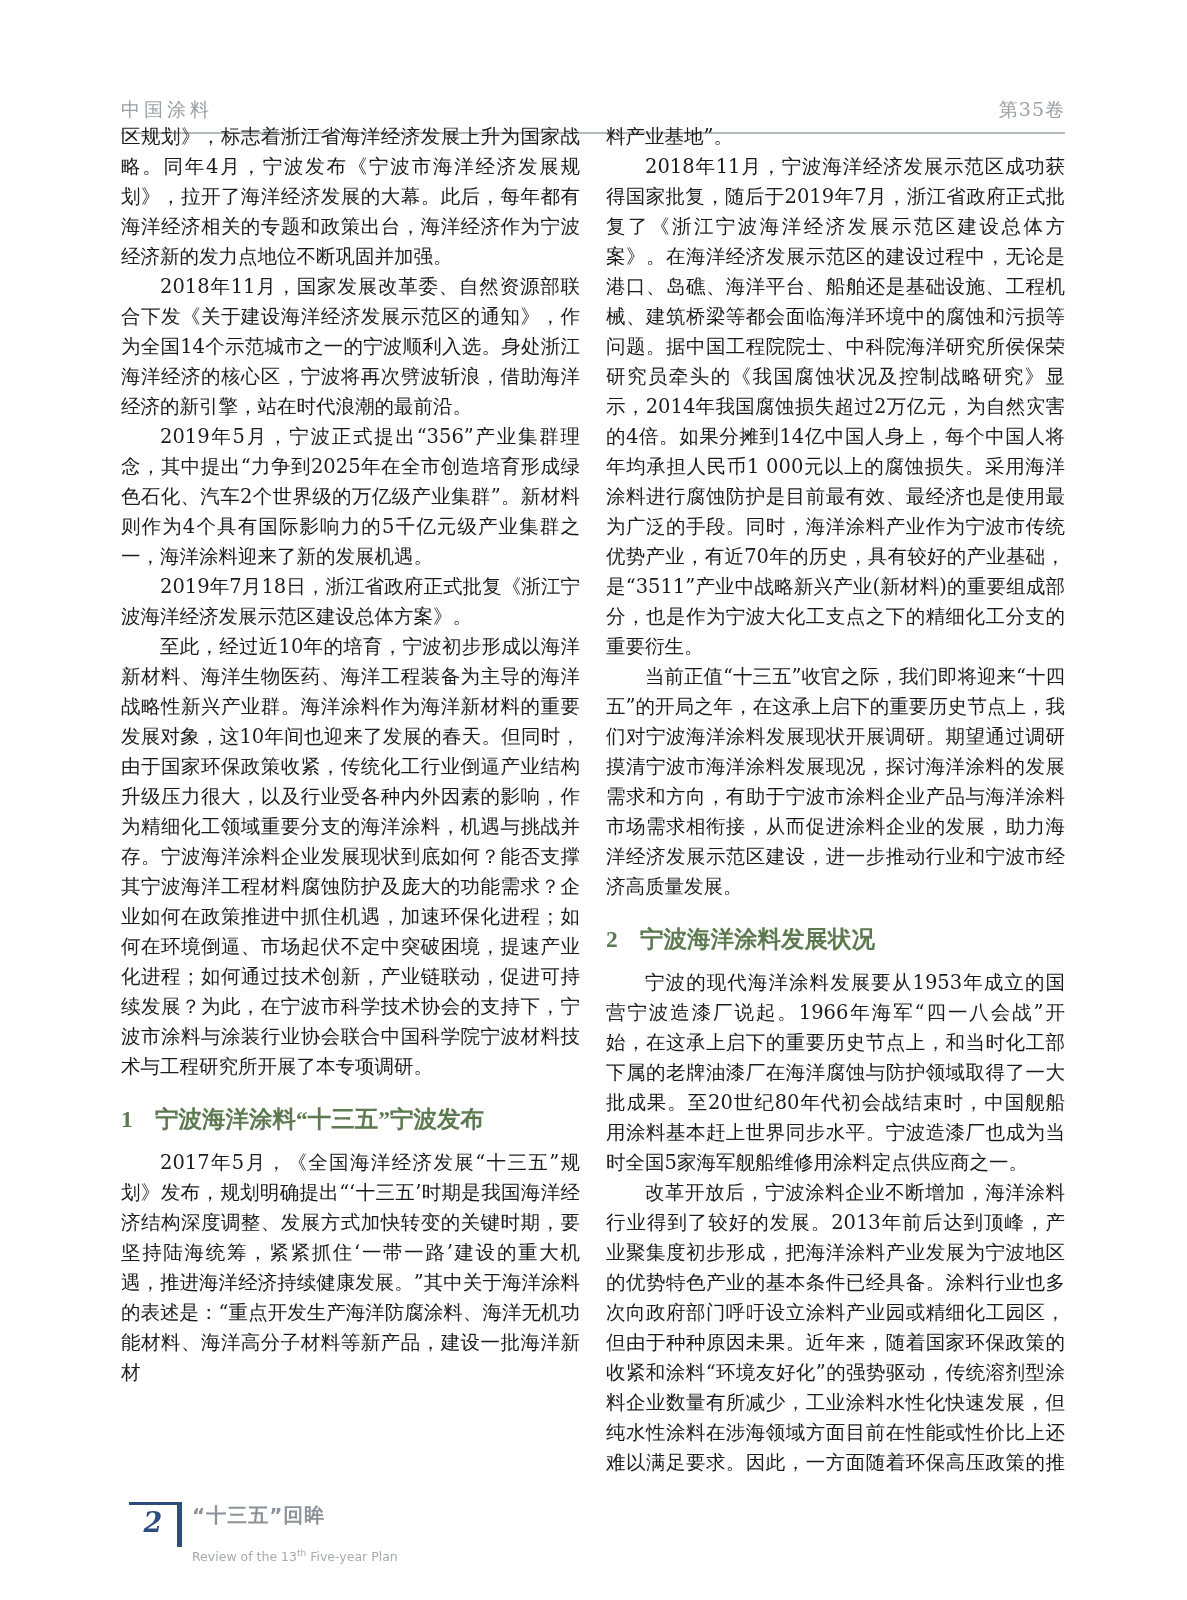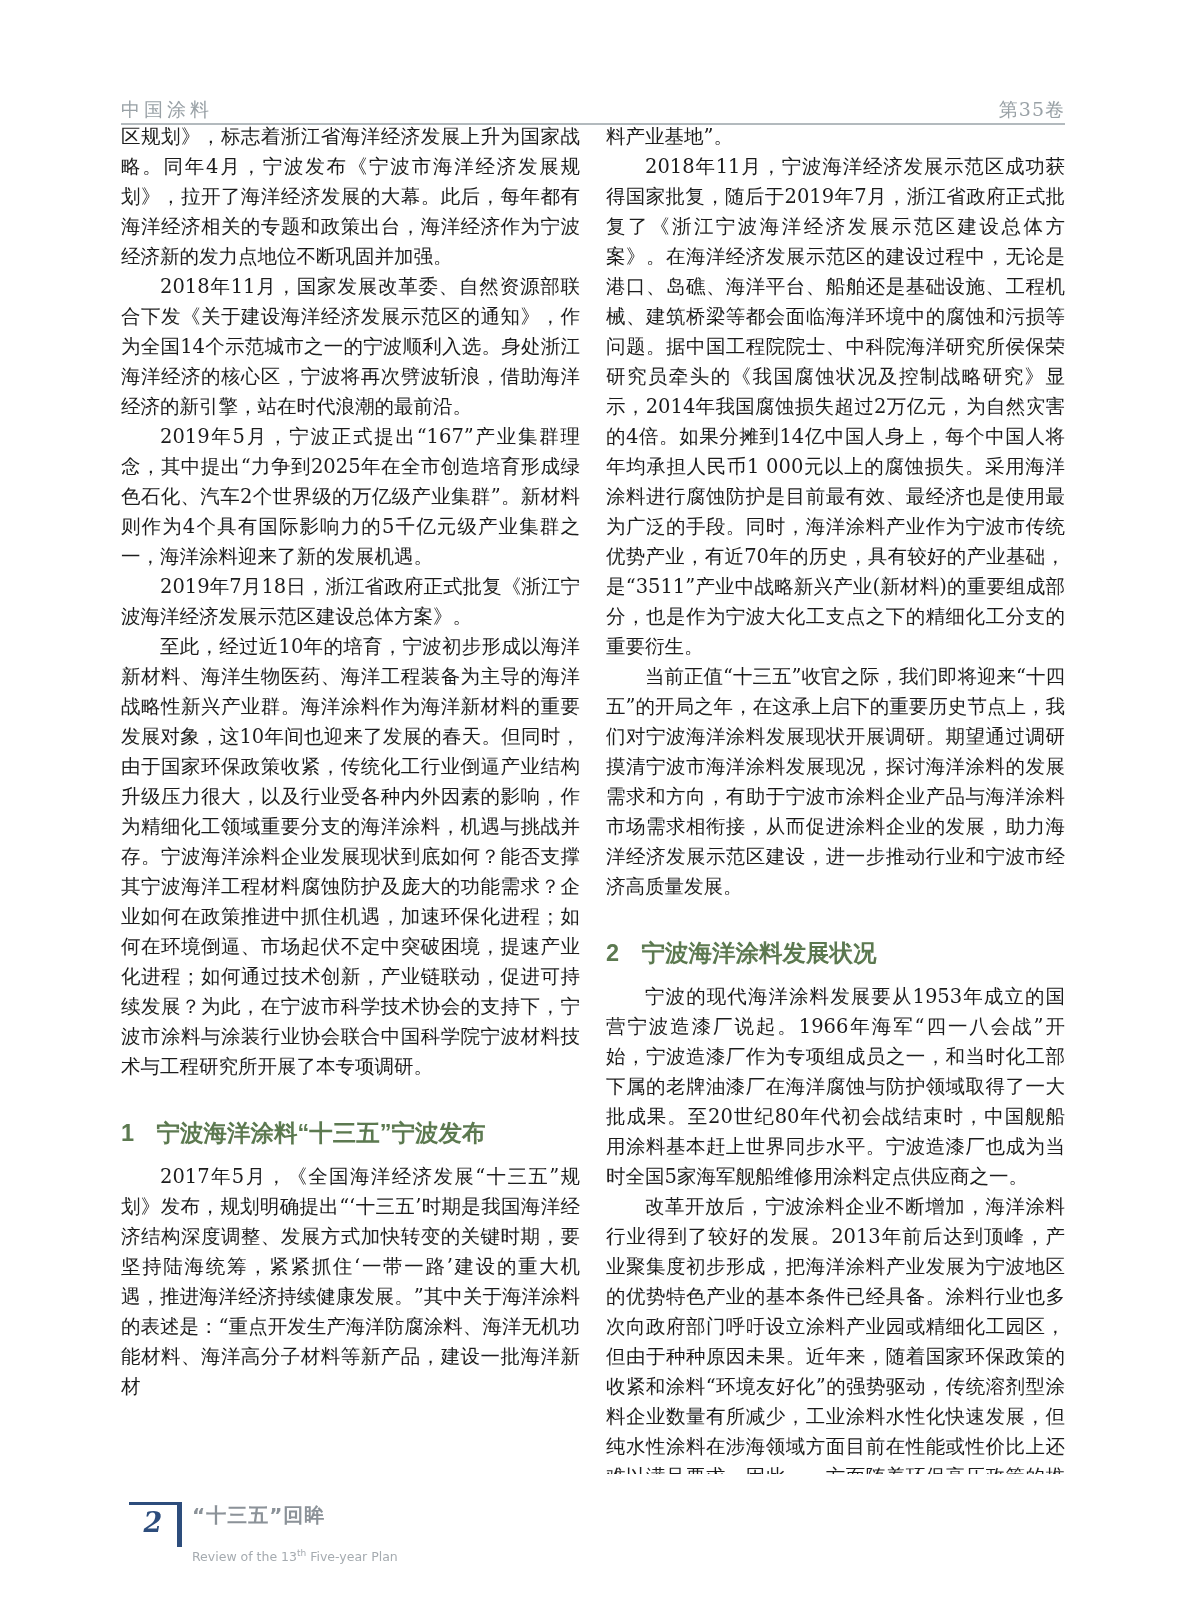--- a/index.html
+++ b/index.html
@@ -7,21 +7,21 @@
     position:relative;
     width:1187px;height:1600px;
     background:#ffffff;
     overflow:hidden;
     font-family:"DejaVu Serif","Liberation Serif",serif;
   }
   
   .header{
     position:absolute;top:80px;left:121px;width:944px;
     display:flex;justify-content:space-between;align-items:flex-end;
-    padding-bottom:0;
+    padding-bottom:9px;
     border-bottom:2px solid #b3babe;
     color:#99a1a6;
     font-size:19px;
     font-family:"DejaVu Serif","Liberation Serif",serif;
   }
   .header .journal{letter-spacing:4px;}
   .header .volume{letter-spacing:1px;margin-top:17px;}
   
   .content{
     position:absolute;top:122px;left:121px;width:944px;
@@ -30,22 +30,22 @@
   .col{
     width:459px;height:1352px;overflow:hidden;
     color:#1c1c1c;
     font-size:19.5px;line-height:30px;
     text-align:justify;
     text-justify:inter-ideograph;
   }
   .col p{margin:0;text-indent:2em;}
   .col p.noindent{text-indent:0;}
   .sec{
-    margin:35px 0 13px 0;
-    font-family:Liberation Sans, sans-serif;
+    margin:21px 0 13px 0;
+    font-family:Liberation Serif, serif;
     font-size:23.5px;line-height:32px;
     font-weight:bold;
     color:#5c7950;
     text-indent:0;
   }
   .sec .sec-num{margin-right:0.95em;}
   
   .footer{
     position:absolute;left:129px;top:1502px;
     display:flex;align-items:flex-start;
@@ -84,33 +84,33 @@
   <div class="header">
     <span class="journal">中国涂料</span>
     <span class="volume">第35卷</span>
   </div>
 
   <div class="content">
 
     <div class="col">
       <p class="noindent">区规划》，标志着浙江省海洋经济发展上升为国家战略。同年4月，宁波发布《宁波市海洋经济发展规划》，拉开了海洋经济发展的大幕。此后，每年都有海洋经济相关的专题和政策出台，海洋经济作为宁波经济新的发力点地位不断巩固并加强。</p>
       <p>2018年11月，国家发展改革委、自然资源部联合下发《关于建设海洋经济发展示范区的通知》，作为全国14个示范城市之一的宁波顺利入选。身处浙江海洋经济的核心区，宁波将再次劈波斩浪，借助海洋经济的新引擎，站在时代浪潮的最前沿。</p>
-      <p>2019年5月，宁波正式提出“167”产业集群理念，其中提出“力争到2025年在全市创造培育形成绿色石化、汽车2个世界级的万亿级产业集群”。新材料则作为4个具有国际影响力的5千亿元级产业集群之一，海洋涂料迎来了新的发展机遇。</p>
+      <p>2019年5月，宁波正式提出“356”产业集群理念，其中提出“力争到2025年在全市创造培育形成绿色石化、汽车2个世界级的万亿级产业集群”。新材料则作为4个具有国际影响力的5千亿元级产业集群之一，海洋涂料迎来了新的发展机遇。</p>
       <p>2019年7月18日，浙江省政府正式批复《浙江宁波海洋经济发展示范区建设总体方案》。</p>
       <p>至此，经过近10年的培育，宁波初步形成以海洋新材料、海洋生物医药、海洋工程装备为主导的海洋战略性新兴产业群。海洋涂料作为海洋新材料的重要发展对象，这10年间也迎来了发展的春天。但同时，由于国家环保政策收紧，传统化工行业倒逼产业结构升级压力很大，以及行业受各种内外因素的影响，作为精细化工领域重要分支的海洋涂料，机遇与挑战并存。宁波海洋涂料企业发展现状到底如何？能否支撑其宁波海洋工程材料腐蚀防护及庞大的功能需求？企业如何在政策推进中抓住机遇，加速环保化进程；如何在环境倒逼、市场起伏不定中突破困境，提速产业化进程；如何通过技术创新，产业链联动，促进可持续发展？为此，在宁波市科学技术协会的支持下，宁波市涂料与涂装行业协会联合中国科学院宁波材料技术与工程研究所开展了本专项调研。</p>
       <h2 class="sec"><span class="sec-num">1</span><span>宁波海洋涂料“十三五”宁波发布</span></h2>
       <p>2017年5月，《全国海洋经济发展“十三五”规划》发布，规划明确提出“‘十三五’时期是我国海洋经济结构深度调整、发展方式加快转变的关键时期，要坚持陆海统筹，紧紧抓住‘一带一路’建设的重大机遇，推进海洋经济持续健康发展。”其中关于海洋涂料的表述是：“重点开发生产海洋防腐涂料、海洋无机功能材料、海洋高分子材料等新产品，建设一批海洋新材</p>
     </div>
 
     <div class="col">
       <p class="noindent">料产业基地”。</p>
       <p>2018年11月，宁波海洋经济发展示范区成功获得国家批复，随后于2019年7月，浙江省政府正式批复了《浙江宁波海洋经济发展示范区建设总体方案》。在海洋经济发展示范区的建设过程中，无论是港口、岛礁、海洋平台、船舶还是基础设施、工程机械、建筑桥梁等都会面临海洋环境中的腐蚀和污损等问题。据中国工程院院士、中科院海洋研究所侯保荣研究员牵头的《我国腐蚀状况及控制战略研究》显示，2014年我国腐蚀损失超过2万亿元，为自然灾害的4倍。如果分摊到14亿中国人身上，每个中国人将年均承担人民币1 000元以上的腐蚀损失。采用海洋涂料进行腐蚀防护是目前最有效、最经济也是使用最为广泛的手段。同时，海洋涂料产业作为宁波市传统优势产业，有近70年的历史，具有较好的产业基础，是“3511”产业中战略新兴产业(新材料)的重要组成部分，也是作为宁波大化工支点之下的精细化工分支的重要衍生。</p>
       <p>当前正值“十三五”收官之际，我们即将迎来“十四五”的开局之年，在这承上启下的重要历史节点上，我们对宁波海洋涂料发展现状开展调研。期望通过调研摸清宁波市海洋涂料发展现况，探讨海洋涂料的发展需求和方向，有助于宁波市涂料企业产品与海洋涂料市场需求相衔接，从而促进涂料企业的发展，助力海洋经济发展示范区建设，进一步推动行业和宁波市经济高质量发展。</p>
       <h2 class="sec"><span class="sec-num">2</span><span>宁波海洋涂料发展状况</span></h2>
-      <p>宁波的现代海洋涂料发展要从1953年成立的国营宁波造漆厂说起。1966年海军“四一八会战”开始，宁波造漆厂作为专项组成员之一，和当时化工部下属的老牌油漆厂在海洋腐蚀与防护领域取得了一大批成果。至20世纪80年代初会战结束时，中国舰船用涂料基本赶上世界同步水平。宁波造漆厂也成为当时全国5家海军舰船维修用涂料定点供应商之一。</p>
+      <p>宁波的现代海洋涂料发展要从1953年成立的国营宁波造漆厂说起。1966年海军“四一八会战”开始，在这承上启下的重要历史节点上，和当时化工部下属的老牌油漆厂在海洋腐蚀与防护领域取得了一大批成果。至20世纪80年代初会战结束时，中国舰船用涂料基本赶上世界同步水平。宁波造漆厂也成为当时全国5家海军舰船维修用涂料定点供应商之一。</p>
       <p>改革开放后，宁波涂料企业不断增加，海洋涂料行业得到了较好的发展。2013年前后达到顶峰，产业聚集度初步形成，把海洋涂料产业发展为宁波地区的优势特色产业的基本条件已经具备。涂料行业也多次向政府部门呼吁设立涂料产业园或精细化工园区，但由于种种原因未果。近年来，随着国家环保政策的收紧和涂料“环境友好化”的强势驱动，传统溶剂型涂料企业数量有所减少，工业涂料水性化快速发展，但纯水性涂料在涉海领域方面目前在性能或性价比上还难以满足要求。因此，一方面随着环保高压政策的推行，溶剂型涂料将继续向水性化、高固体分化、无溶剂</p>
     </div>
 
   </div>
 
   <div class="footer">
     <div class="pn-cell">2</div>
     <div class="v-bar"></div>
     <div class="footer-text">
       <div class="ft-cn">“十三五”回眸</div>

